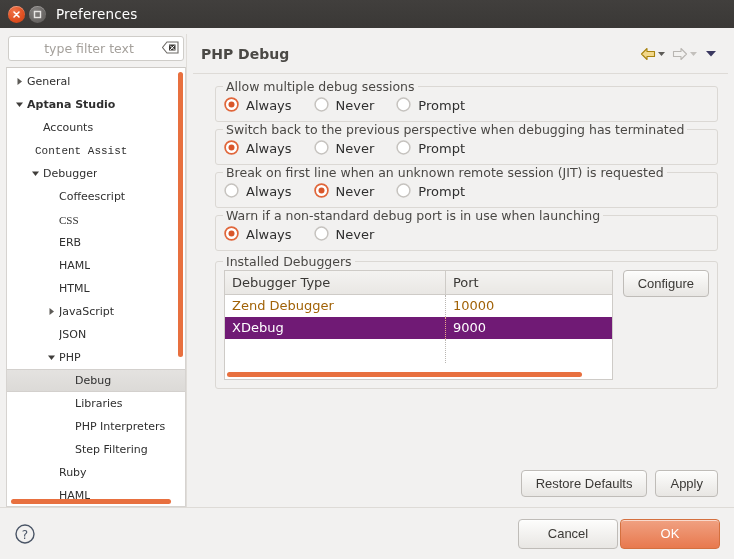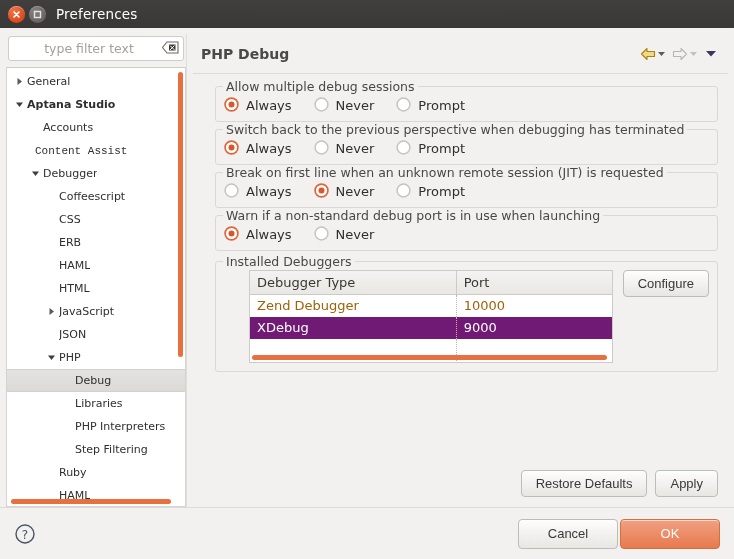--- a/index.html
+++ b/index.html
@@ -217,23 +217,22 @@
   .rlabel { font-size: 13px; color: #2f2f2f; }
 
   
   .group-table { padding: 8px 8px 8px 8px; margin-top: 10px; }
   .table-area { display: flex; align-items: flex-start; }
   .table-outer {
     flex: 1 1 auto;
     position: relative;
     border: 1px solid #cecbc7;
     background: #ffffff;
-    height: 93px;
-    overflow: hidden;
-    margin-left: 25px;
+    height: 110px;
+    overflow: hidden;
   }
   table.dbg {
     width: 100%;
     border-collapse: collapse;
     table-layout: fixed;
     font-size: 13px;
   }
   table.dbg th {
     background: linear-gradient(to bottom, #f4f3f1 0%, #e9e7e4 100%);
     border-bottom: 1px solid #cecbc7;
@@ -379,21 +378,21 @@
                   <svg width="9" height="9" viewBox="0 0 9 9">
                     <path d="M1 2.5 L8 2.5 L4.5 7 Z" fill="#3f3d3a"></path>
                   </svg>
                 </span>
                 <span class="tree-label">Debugger</span>
               </div>
               <div class="tree-item" style="padding-left: 36px;">
                 <span class="tw"></span>
                 <span class="tree-label">Coffeescript</span>
               </div>
-              <div class="tree-item" style="padding-left: 36px;">
+              <div class="tree-item" style="padding-left: 36px; font-family: Liberation Serif, serif;">
                 <span class="tw"></span>
                 <span class="tree-label">CSS</span>
               </div>
               <div class="tree-item" style="padding-left: 36px;">
                 <span class="tw"></span>
                 <span class="tree-label">ERB</span>
               </div>
               <div class="tree-item" style="padding-left: 36px;">
                 <span class="tw"></span>
                 <span class="tree-label">HAML</span>

